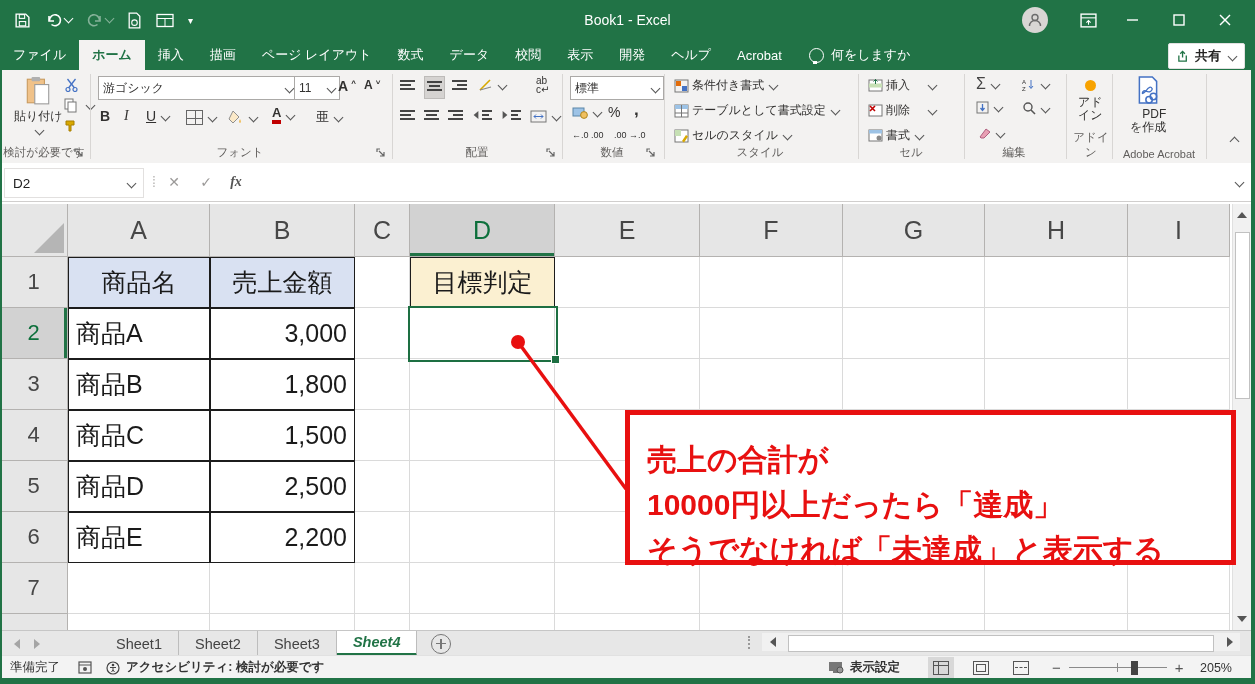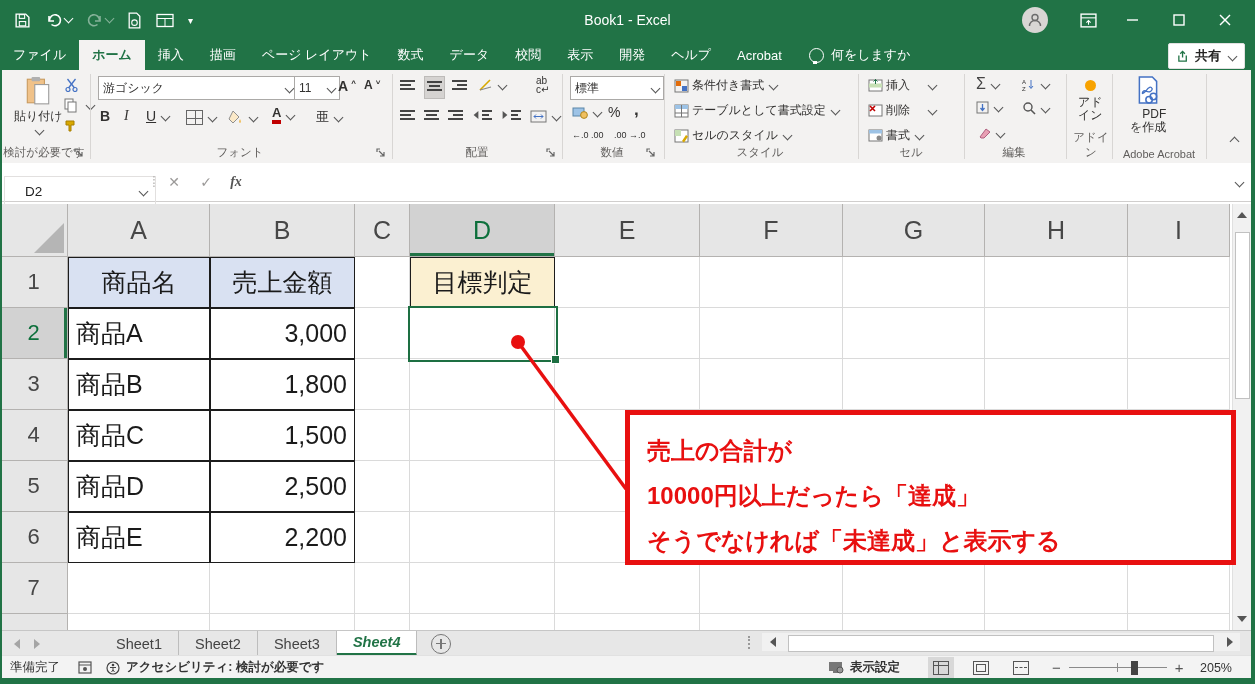--- a/index.html
+++ b/index.html
@@ -45,21 +45,21 @@
   .bars.r i{margin-left:auto;} .bars.r i:nth-child(2){width:70%;} .bars.r i{width:100%;}
   .selbox{background:#d5d3d1;border:1px solid #bdbbb9;padding:2px;}
   .minigrid{width:15px;height:13px;border:1px solid #666;position:relative;}
   .minigrid:before{content:"";position:absolute;left:0;right:0;top:50%;height:1px;background:#666;}
   .minigrid:after{content:"";position:absolute;top:0;bottom:0;left:50%;width:1px;background:#666;}
   .sigma{font-size:16px;color:#444;}
   .orange-dot{width:11px;height:11px;border-radius:50%;background:#f7a200;}
   .two-line{line-height:13px;text-align:right;}
   
   #fbar{left:0;top:163px;width:1255px;height:38px;background:#fff;border-bottom:1px solid #d0cecd;}
-  #namebox{position:absolute;left:4px;top:5px;width:130px;height:28px;border:1px solid #e2e0df;display:flex;align-items:center;padding-left:20px;font-size:13.5px;color:#222;margin-top:8px;}
+  #namebox{position:absolute;left:4px;top:5px;width:130px;height:28px;border:1px solid #e2e0df;display:flex;align-items:center;padding-left:8px;font-size:13.5px;color:#222;}
   #namebox .chev{position:absolute;right:8px;}
   .fxbtn{position:absolute;top:5px;height:28px;width:28px;display:flex;align-items:center;justify-content:center;color:#9b9998;font-size:14px;}
   #fx{color:#555;font-style:italic;font-family:"Liberation Serif","DejaVu Serif",serif;font-weight:bold;justify-content:center;}
   #fvalue{position:absolute;left:258px;top:5px;right:34px;height:28px;font-size:13px;display:flex;align-items:center;}
   
   #grid{left:0;top:204px;width:1232px;height:426px;overflow:hidden;background:#fff;}
   .gh{position:absolute;background:#e6e6e6;display:flex;align-items:center;justify-content:center;
       border-right:1px solid #b4b2b0;border-bottom:1px solid #b4b2b0;color:#474747;box-sizing:border-box;}
   .gh.colh{font-size:25px;font-weight:400;}
   .gh.rowh{font-size:22px;}
@@ -71,21 +71,21 @@
         display:flex;align-items:center;font-size:25px;color:#1a1a1a;padding:0 7px;}
   .cell.bd{border:1px solid #1c1c1c;}
   .cell.fill-blue{background:#d9e1f2;}
   .cell.fill-yellow{background:#fbf0d1;}
   .cell.al-c{justify-content:center;} .cell.al-r{justify-content:flex-end;} .cell.al-l{justify-content:flex-start;}
   #active-cell{position:absolute;border:2px solid #1d6f42;background:transparent;}
   #fill-handle{position:absolute;width:7px;height:7px;background:#1d6f42;border:1px solid #fff;}
   
   #leader{left:0;top:0;width:1255px;height:684px;pointer-events:none;z-index:30;}
   #callout{left:625px;top:410px;width:601px;height:145px;border:5px solid #e81010;background:#fff;z-index:31;}
-  #callout .txt{padding:13px 0 0 17px;color:#e81010;font-weight:bold;font-size:24px;line-height:45px;white-space:nowrap;}
+  #callout .txt{padding:22px 0 0 17px;color:#e81010;font-weight:bold;font-size:30px;line-height:45px;white-space:nowrap;}
   
   #vscroll{left:1232px;top:204px;width:18px;height:426px;background:#f1f1f1;border-left:1px solid #e0e0e0;}
   .sarrow{position:absolute;left:1px;width:15px;height:17px;background:#f1f1f1;display:flex;align-items:center;justify-content:center;}
   .tri{width:0;height:0;border-left:5px solid transparent;border-right:5px solid transparent;}
   .tri.up{border-bottom:6px solid #555;} .tri.down{border-top:6px solid #555;}
   .tri.left{border-top:5px solid transparent;border-bottom:5px solid transparent;border-right:6px solid #555;border-left:none;}
   .tri.right{border-top:5px solid transparent;border-bottom:5px solid transparent;border-left:6px solid #555;border-right:none;}
   #vthumb{position:absolute;left:2px;top:28px;width:13px;height:165px;background:#fff;border:1px solid #c1c1c1;}
   
   #tabbar{left:0;top:630px;width:1255px;height:25px;background:#e7e7e7;border-top:1px solid #c6c6c6;display:flex;align-items:stretch;}

